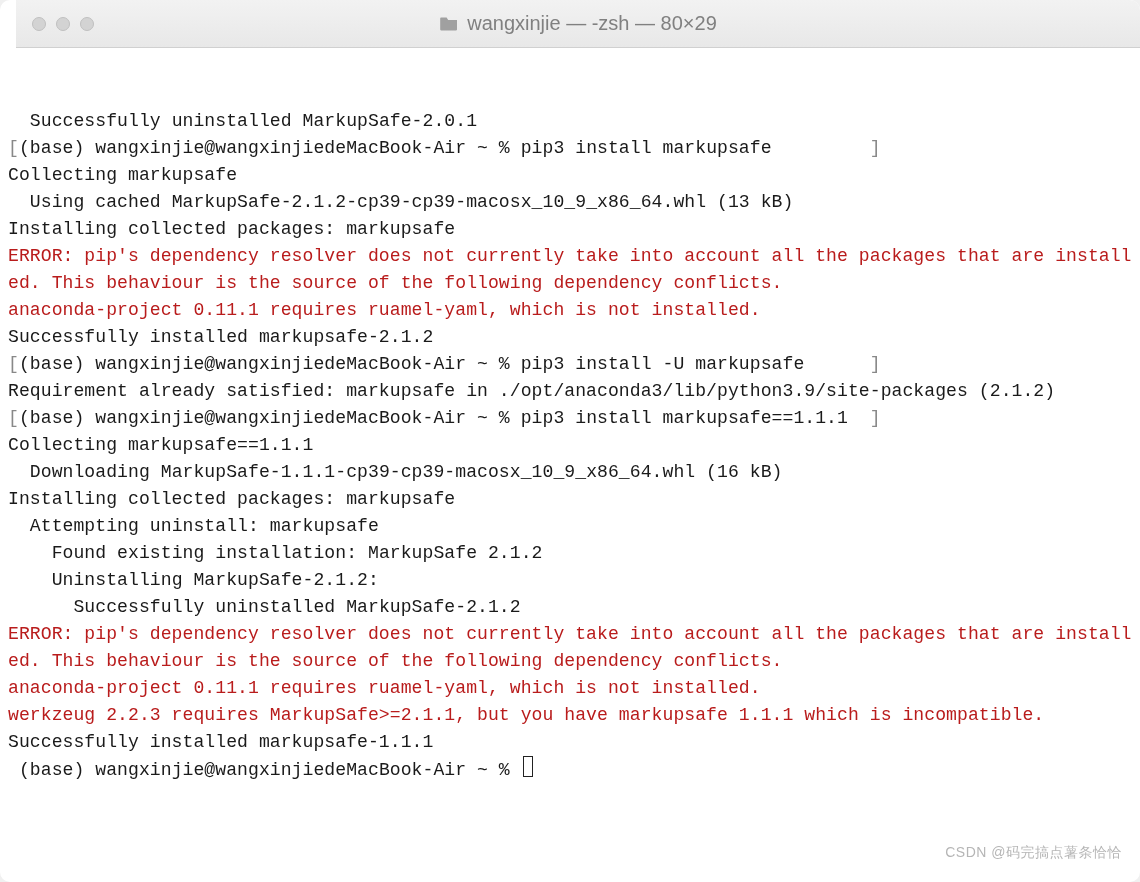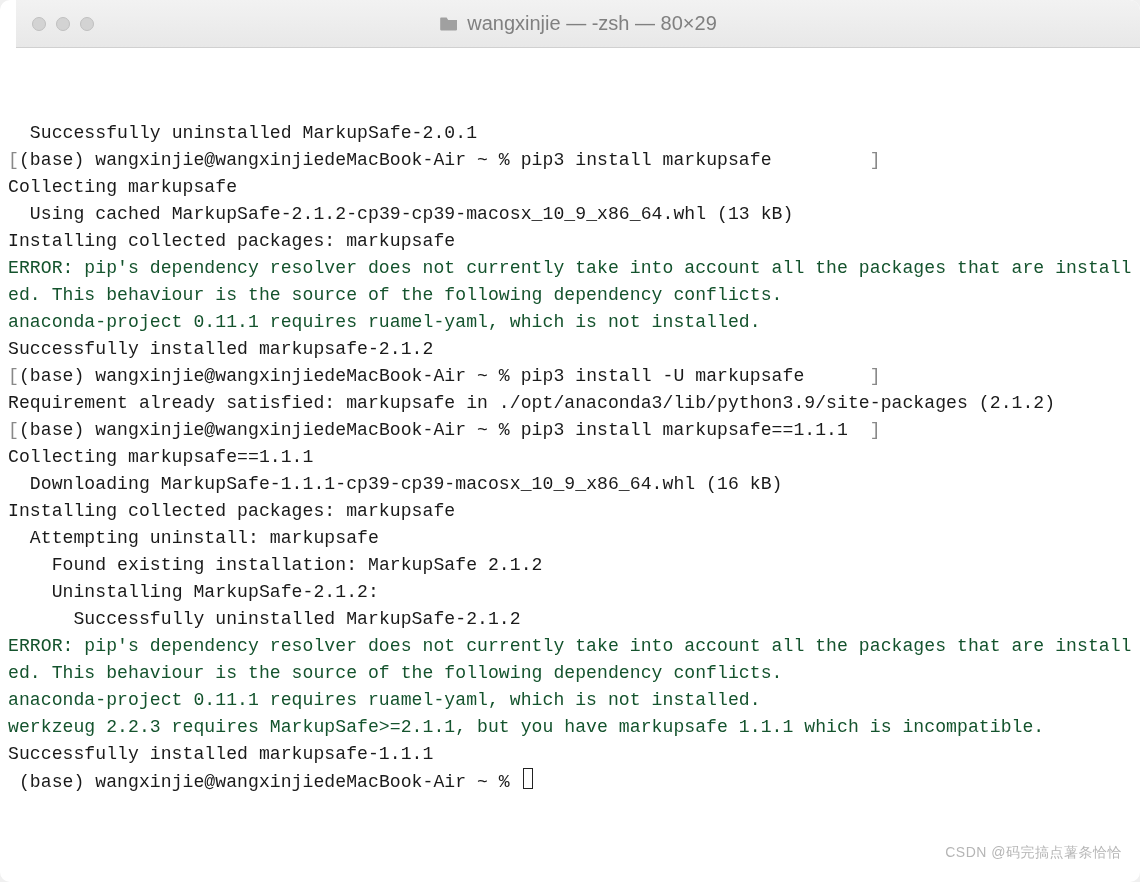--- a/index.html
+++ b/index.html
@@ -64,35 +64,35 @@
       justify-content: center;
     }
     .folder-icon svg {
       fill: #a0a0a0;
     }
     .spacer-right {
       width: 62px;
     }
     .terminal-body {
       flex: 1;
-      padding: 18px 4px 4px 8px;
+      padding: 6px 4px 4px 8px;
       font-size: 18.1px;
       line-height: 27px;
       white-space: pre;
       color: #1a1a1a;
       overflow: hidden;
       letter-spacing: 0.05px;
       position: relative;
     }
     .line {
       white-space: pre-wrap;
       word-break: break-all;
     }
     .error {
-      color: #14532d;
+      color: #b91c1c;
     }
     .bracket {
       color: #888888;
     }
     .cursor {
       display: inline-block;
       width: 10px;
       height: 21px;
       border: 1.5px solid #222;
       vertical-align: text-bottom;

